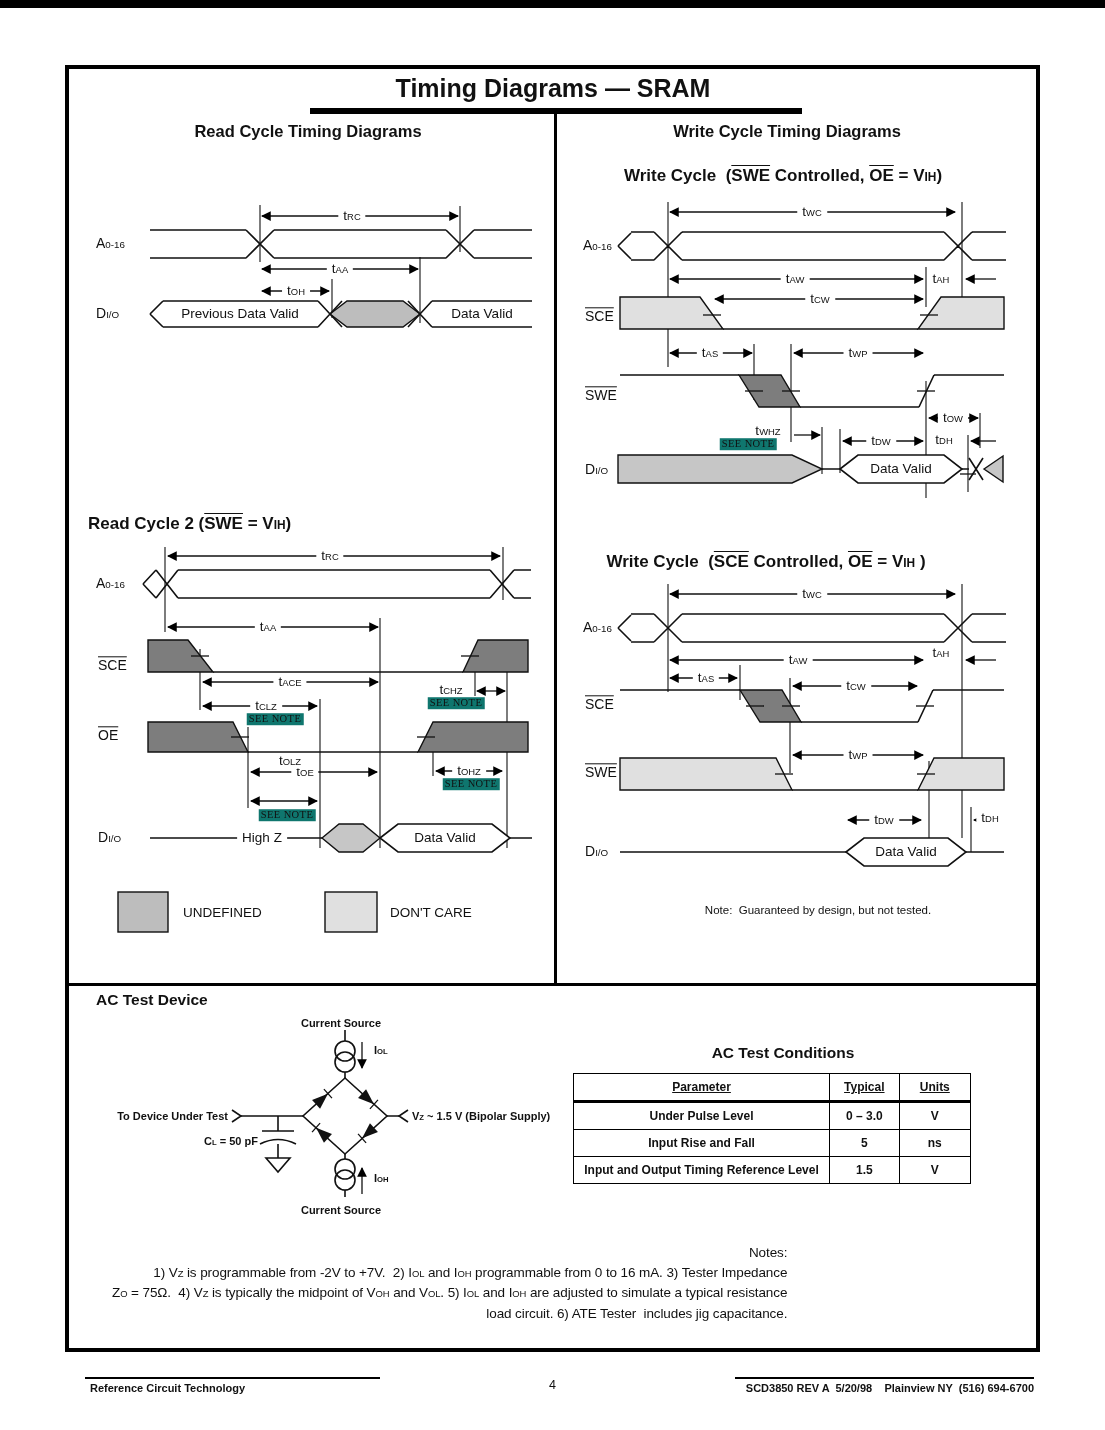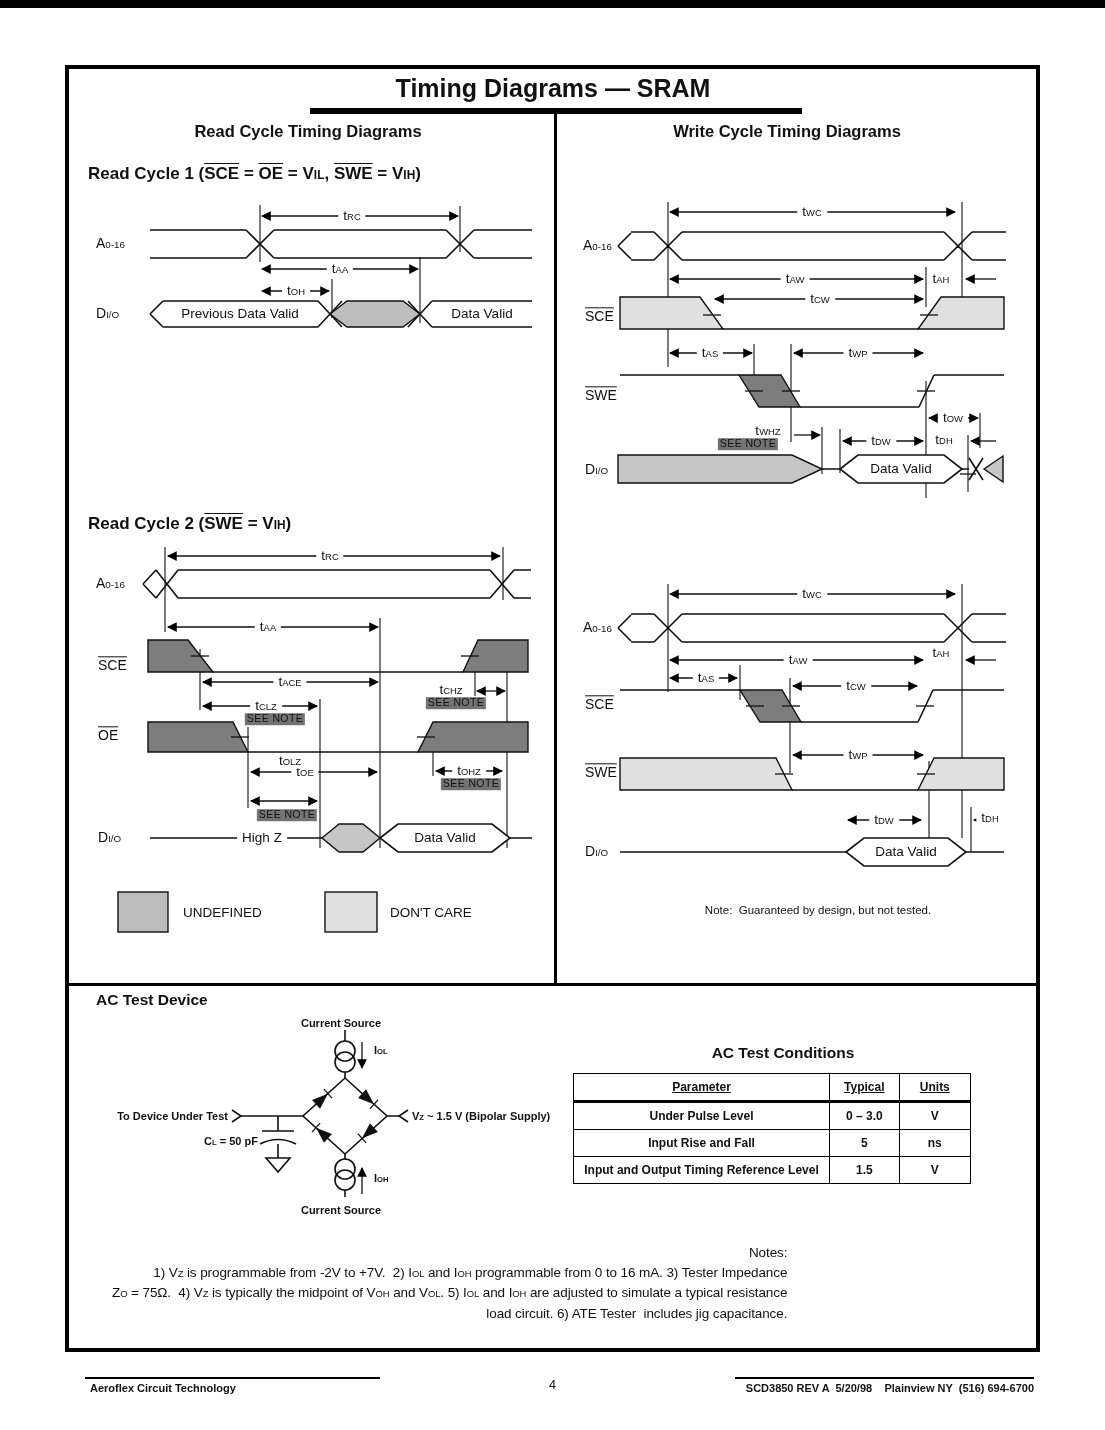--- a/index.html
+++ b/index.html
@@ -20,21 +20,21 @@
   .h-title{position:absolute;left:553px;top:74px;transform:translateX(-50%);font-size:25px;font-weight:bold;white-space:pre;}
   .colhead{position:absolute;top:122px;transform:translateX(-50%);font-size:16.5px;font-weight:bold;white-space:pre;}
   .dh{position:absolute;font-size:17px;font-weight:bold;white-space:pre;}
   .dh.c{transform:translate(-50%,-50%);}
   .sech{position:absolute;font-size:15.5px;font-weight:bold;white-space:pre;}
   .lb{position:absolute;transform:translate(-50%,-50%);white-space:pre;font-size:13.5px;line-height:1.1;}
   .lb.l{transform:translate(0,-50%);}
   .lb.r{transform:translate(-100%,-50%);}
   .tl{background:#fff;padding:0 5px;}
   .sg{font-size:14px;}
-  .sn{font-size:10.5px;letter-spacing:.4px;background:#737373;padding:0 2px;}
+  .sn{font-size:10.5px;letter-spacing:.4px;background:#0f766e;padding:0 2px;font-family:Liberation Serif, serif;}
   .ck-lb{font-size:11px;font-weight:bold;}
   .nt{font-size:11.5px;}
   .ov{text-decoration:overline;}
   .sb{font-size:.7em;}
   .notes{position:absolute;left:112px;top:1243px;font-size:13.5px;line-height:19.5px;letter-spacing:-.1px;}
   .nl{white-space:pre;text-align:right;}
   .actable{position:absolute;left:573px;top:1073px;width:398px;border-collapse:collapse;
            font-size:12px;font-weight:bold;text-align:center;color:#111;}
   .actable td,.actable th{border:1.6px solid #000;padding:0;height:26px;}
   .actable thead th{border-bottom:3.5px solid #000;text-decoration:underline;}
@@ -63,22 +63,23 @@
   <div class="topbar"></div>
   <div class="frame"></div>
 
   <div class="h-title">Timing Diagrams — SRAM</div>
   <div class="title-rule"></div>
   <div class="vdiv"></div>
   <div class="hdiv"></div>
   <div class="colhead" style="left:308px">Read Cycle Timing Diagrams</div>
   <div class="colhead" style="left:787px">Write Cycle Timing Diagrams</div>
 
-  <div class="dh" style="left:88px;top:164px"><span>Read Cycle 1 (</span><span class="ov">SCE</span><span> = </span><span class="ov">OE</span><span> = V</span><span class="sb">IL</span><span>, </span><span class="ov">SWE</span><span> = V</span><span class="sb">IH</span><span>)</span></div>
+  <div class="dh c" style="left:783px;top:176px"><span>Write Cycle  (</span><span class="ov">SWE</span><span> Controlled, </span><span class="ov">OE</span><span> = V</span><span class="sb">IH</span><span>)</span></div>
   <div class="dh" style="left:88px;top:514px"><span>Read Cycle 2 (</span><span class="ov">SWE</span><span> = V</span><span class="sb">IH</span><span>)</span></div>
+  <div class="dh c" style="left:766px;top:562px"><span>Write Cycle  (</span><span class="ov">SCE</span><span> Controlled, </span><span class="ov">OE</span><span> = V</span><span class="sb">IH</span><span> )</span></div>
 
   <svg class="abs" style="left:0;top:0" width="1105" height="1430" viewBox="0 0 1105 1430">
     <defs>
       <marker id="ah" viewBox="0 0 10 10" refX="9" refY="5" markerWidth="7.5" markerHeight="7.5" orient="auto-start-reverse">
         <path d="M0,0L10,5L0,10Z"></path>
       </marker>
     </defs>
 
     <g>
       <line class="rf" x1="260" y1="205" x2="260" y2="262"></line>
@@ -333,16 +334,16 @@
 
   <div class="notes">
     <div class="nl">Notes:</div>
     <div class="nl"><span>1) V</span><span class="sb">Z</span><span> is programmable from -2V to +7V.  2) I</span><span class="sb">OL</span><span> and I</span><span class="sb">OH</span><span> programmable from 0 to 16 mA. 3) Tester Impedance</span></div>
     <div class="nl"><span>Z</span><span class="sb">O</span><span> = 75Ω.  4) V</span><span class="sb">Z</span><span> is typically the midpoint of V</span><span class="sb">OH</span><span> and V</span><span class="sb">OL</span><span>. 5) I</span><span class="sb">OL</span><span> and I</span><span class="sb">OH</span><span> are adjusted to simulate a typical resistance</span></div>
     <div class="nl"><span>load circuit. 6) ATE Tester  includes jig capacitance.</span></div>
   </div>
 
   <div class="frule" style="left:85px;width:295px"></div>
   <div class="frule" style="left:735px;width:299px"></div>
-  <div class="foot" style="left:90px;top:1382px">Aeroflex Circuit Technology</div>
+  <div class="foot" style="left:90px;top:1382px">Reference Circuit Technology</div>
   <div class="pageno">4</div>
   <div class="foot" style="left:1034px;top:1382px;transform:translateX(-100%)">SCD3850 REV A  5/20/98    Plainview NY  (516) 694-6700</div>
 </div>
 
 </body></html>

